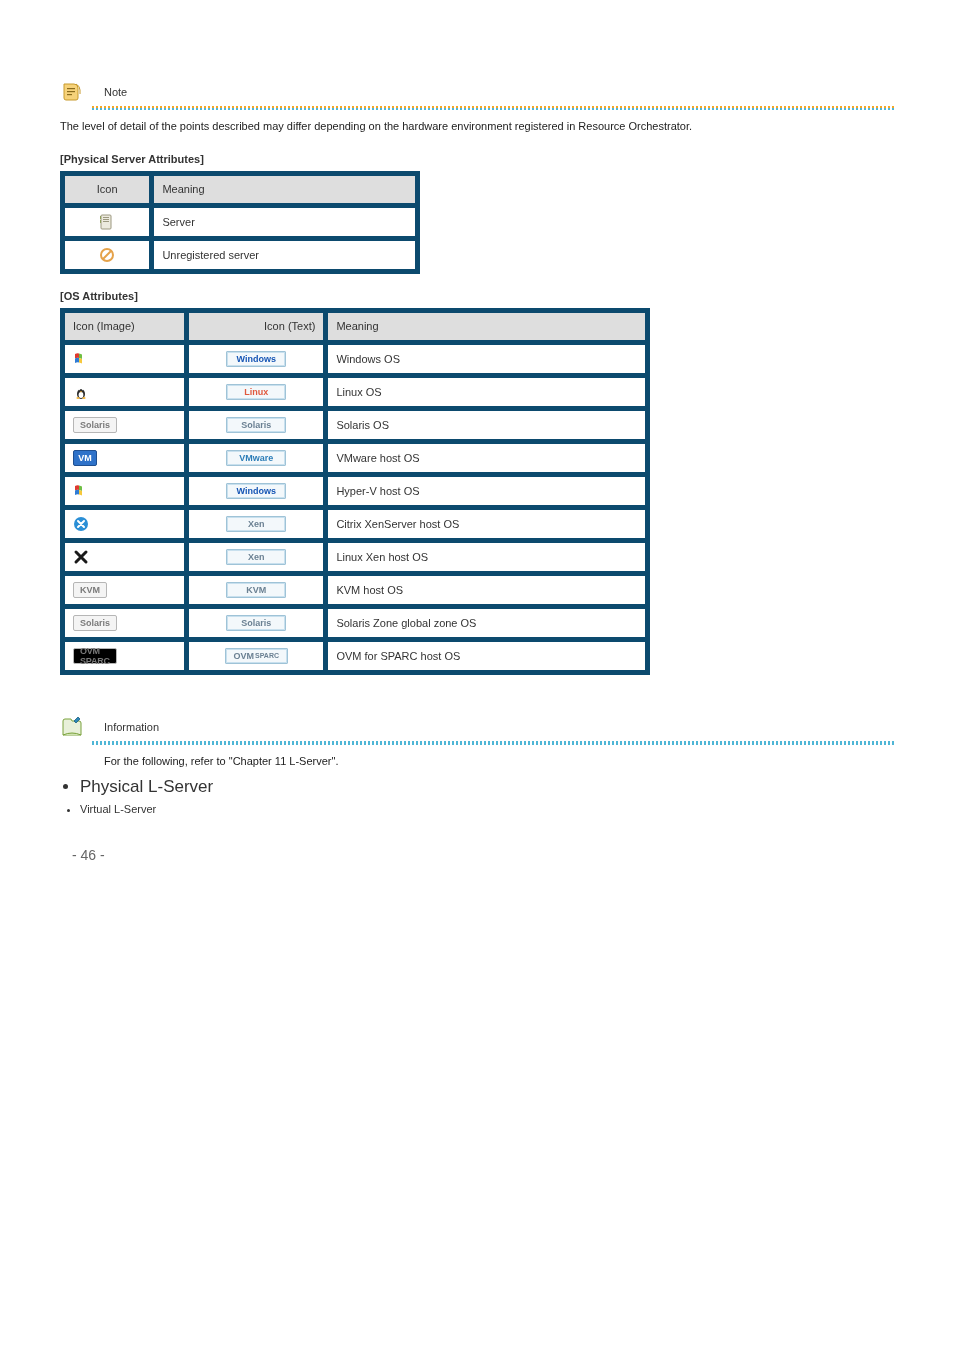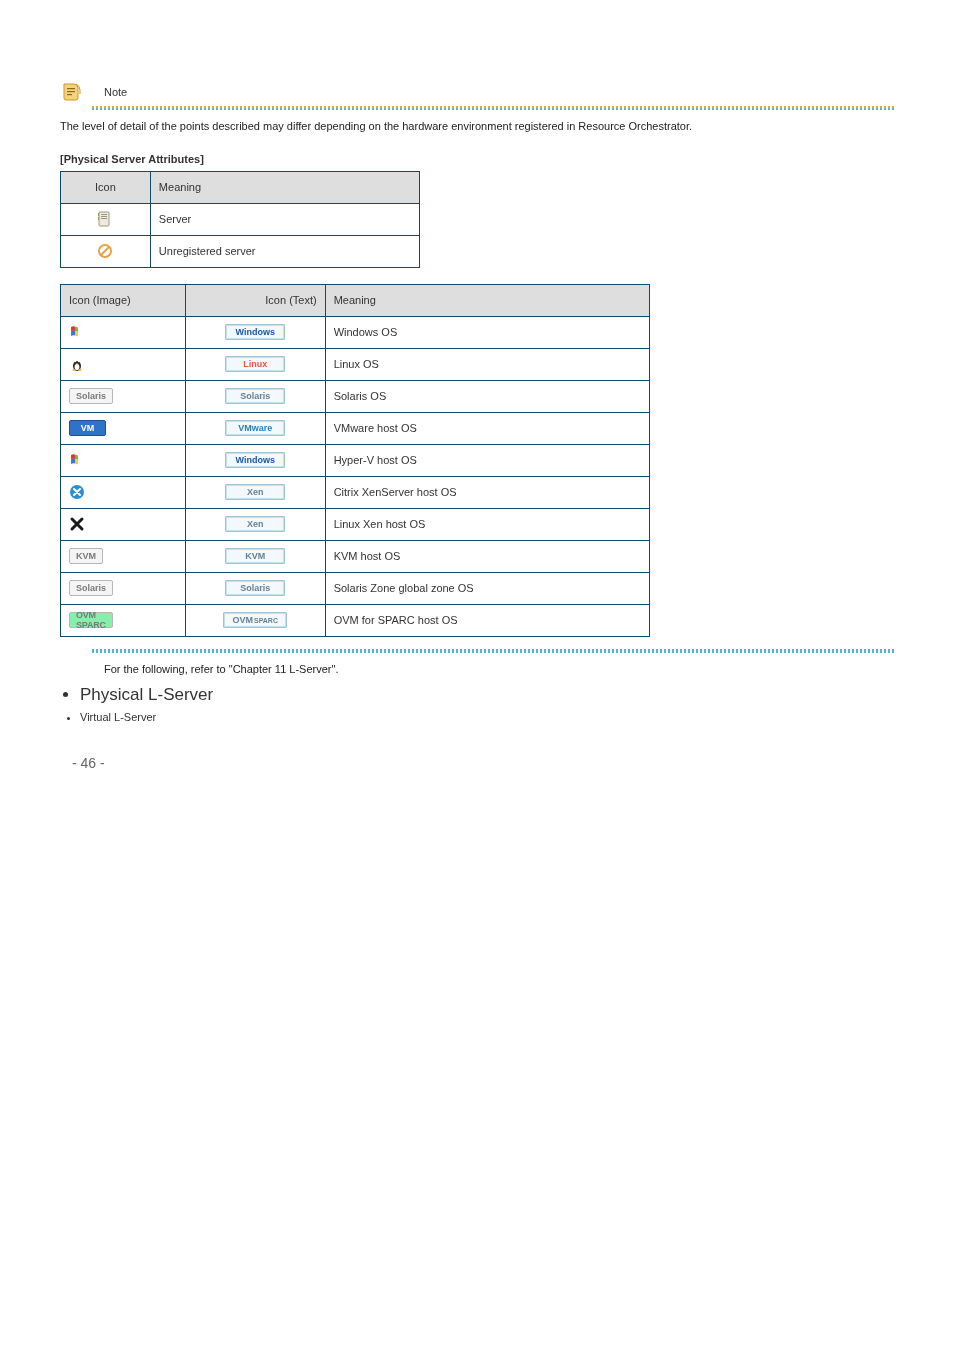--- a/index.html
+++ b/index.html
@@ -68,21 +68,21 @@
     color: #333;
     margin: 10px 0 6px 0;
   }
 
   
   table {
     border-collapse: collapse;
     margin-bottom: 16px;
   }
   th, td {
-    border: 1px solid #0c4a6e;
+    border: 5px solid #0c4a6e;
     padding: 5px 8px;
     font-size: 11px;
     text-align: left;
     vertical-align: middle;
     background: #fff;
   }
   th {
     background: #dedede;
     font-weight: normal;
   }
@@ -116,21 +116,21 @@
     padding: 0 6px;
     border-radius:2px;
     font-size:9px;
     font-weight:bold;
     border:1px solid #999;
     background:#f5f5f5;
     color:#555;
   }
   .badge.solaris { color:#7a7a7a; border-color:#b6b6b6; background:#f4f4f4;}
   .badge.kvm { color:#7a7a7a; border-color:#b6b6b6; background:#f4f4f4;}
-  .badge.ovmsparc { color:#7a7a7a; border-color:#b6b6b6; background:#86efac; letter-spacing:-0.2px;}
+  .badge.ovmsparc { color:#7a7a7a; border-color:#b6b6b6; background:#000000; letter-spacing:-0.2px;}
 
   .btnlabel {
     display:inline-flex;
     align-items:center;
     justify-content:center;
     min-width:60px;
     height:16px;
     padding:1px 8px;
     border:1px solid #9fc3d7;
     border-radius:1px;
@@ -198,20 +198,21 @@
               <svg width="18" height="18" viewBox="0 0 18 18">
                 <circle cx="9" cy="9" r="6" fill="#fff" stroke="#e5a24a" stroke-width="2"></circle>
                 <line x1="5" y1="13" x2="13" y2="5" stroke="#e5a24a" stroke-width="2"></line>
               </svg>
             </span></td>
           <td class="col-meaning">Unregistered server</td>
         </tr>
       </tbody>
   </table>
 
+  <div class="section-label">[OS Attributes]</div>
   <table class="t2">
     <thead>
       <tr>
         <th class="col-a">Icon (Image)</th>
         <th class="col-b">Icon (Text)</th>
         <th class="col-c">Meaning</th>
       </tr>
     </thead>
     <tbody id="t2body">
         <tr>
@@ -256,21 +257,21 @@
             </span></td>
           <td class="col-b">
             <div class="col-b-inner">
               <span class="btnlabel solaris">Solaris</span>
             </div>
           </td>
           <td class="col-c">Solaris OS</td>
         </tr>
         <tr>
           <td class="col-a"><span class="osicon" style="justify-content:flex-start;">
-              <span class="badge" style="background:#2e72c9;border-color:#1e4f91;color:#fff;width:37px;">VM</span>
+              <span class="badge" style="background:#2e72c9;border-color:#1e4f91;color:#fff;width:24px;">VM</span>
             </span></td>
           <td class="col-b">
             <div class="col-b-inner">
               <span class="btnlabel vmware">VMware</span>
             </div>
           </td>
           <td class="col-c">VMware host OS</td>
         </tr>
         <tr>
           <td class="col-a"><span class="osicon" style="justify-content:flex-start;">
@@ -345,20 +346,30 @@
           <td class="col-b">
             <div class="col-b-inner">
               <span class="btnlabel ovmsparc">OVM<span class="sub">SPARC</span></span>
             </div>
           </td>
           <td class="col-c">OVM for SPARC host OS</td>
         </tr>
       </tbody>
   </table>
 
+  <div class="info-block">
+    <span class="icon-info">
+      <svg viewBox="0 0 24 24" width="24" height="24">
+        <path d="M3 20 L3 6 Q3 4 5 4 L11 4 L12 6 L19 6 Q21 6 21 8 L21 20 Z" fill="#e8f0d9" stroke="#7aa23c" stroke-width="1"></path>
+        <path d="M3 20 Q12 16 21 20" fill="#cfe2b0" stroke="#7aa23c" stroke-width="1"></path>
+        <path d="M14 6 L18 2 L20 4 L16 8 Z" fill="#2c87b7" stroke="#1d5f80" stroke-width="0.8"></path>
+      </svg>
+    </span>
+    <span class="label">Information</span>
+  </div>
   <div class="dotted-rule info"></div>
   <div class="info-text">
     <span>For the following, refer to "</span><span style="color:#222;">Chapter 11 L-Server</span><span>".</span>
   </div>
   <ul style="margin:4px 0 0 6px; padding-left:14px;">
     <li style="font-size:17px; margin-bottom:6px;"><span>Physical L-Server</span></li>
     <li style="font-size:11px;"><span>Virtual L-Server</span></li>
   </ul>
 
   <div class="footer-num">- 46 -</div>

